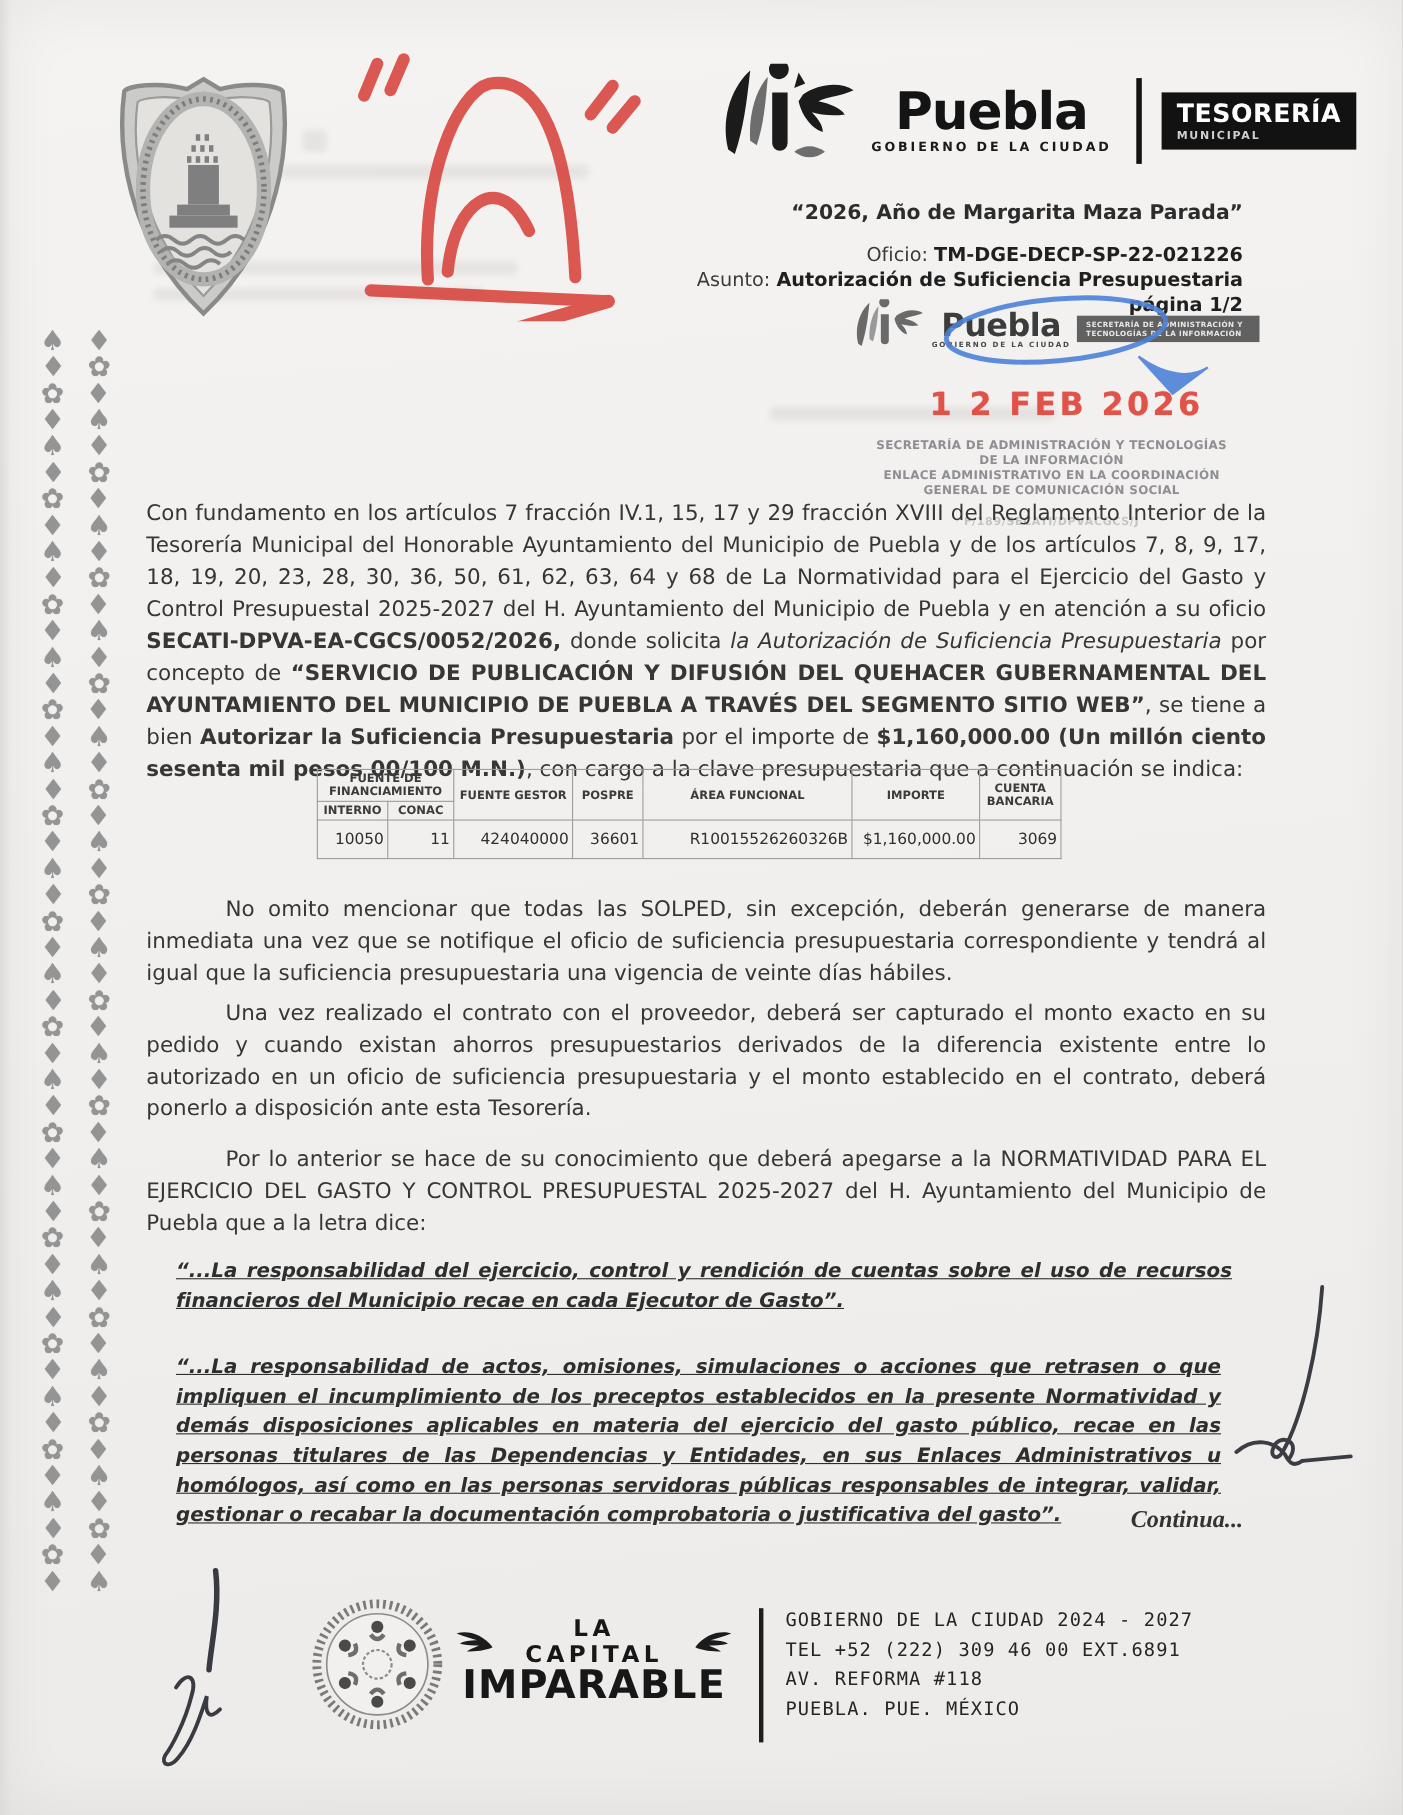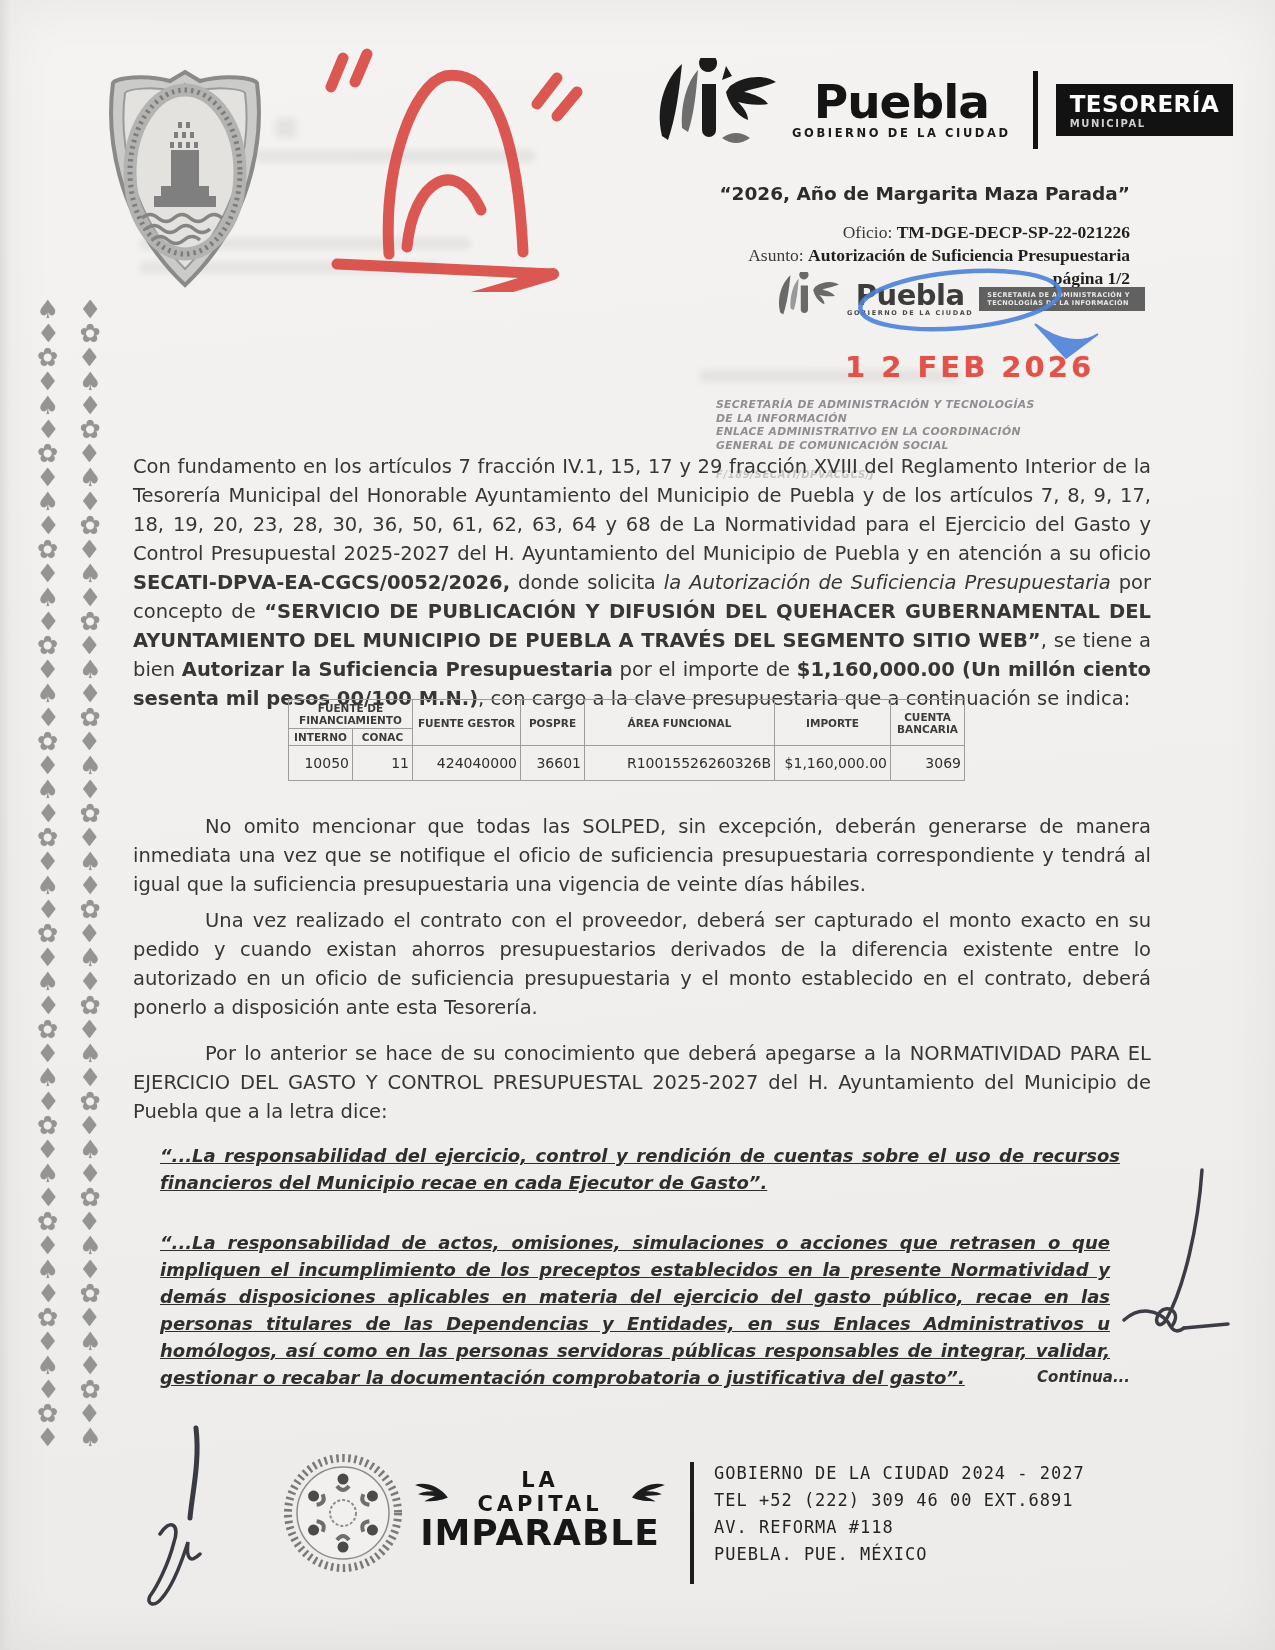--- a/index.html
+++ b/index.html
@@ -26,51 +26,51 @@
   .brand{position:absolute;left:652px;top:58px;display:flex;align-items:center;gap:10px;}
   .brand-word{display:flex;flex-direction:column;align-items:center;margin-left:2px;}
   .brand-name{font-size:47px;font-weight:800;color:#141414;letter-spacing:-1px;line-height:44px;}
   .brand-sub{font-size:11.5px;font-weight:700;color:#1a1a1a;letter-spacing:2.6px;margin-top:2px;}
   .brand-bar{width:5px;height:78px;background:#121212;margin:0 8px 0 12px;}
   .brand-badge{background:#121212;color:#fff;padding:9px 14px 7px;line-height:1;}
   .badge-l1{font-size:23px;font-weight:800;letter-spacing:.5px;}
   .badge-l2{font-size:10px;font-weight:700;color:#cfcfcf;letter-spacing:1.6px;margin-top:3px;}
 
   .year-legend{position:absolute;left:560px;top:183px;width:570px;text-align:right;font-weight:700;font-size:18.5px;color:#2c2c2c;}
-  .oficio-block{position:absolute;left:480px;top:221px;width:650px;text-align:right;font-size:17.5px;color:#3a3a3a;line-height:23px;font-family:Liberation Serif, serif;}
+  .oficio-block{position:absolute;left:480px;top:221px;width:650px;text-align:right;font-size:17.5px;color:#3a3a3a;line-height:23px;}
   .oficio-block b{color:#1f1f1f;}
 
   
   .stamp-brand{position:absolute;left:775px;top:272px;display:flex;align-items:center;gap:6px;filter:grayscale(1);}
   .stamp-word{display:flex;flex-direction:column;align-items:center;}
   .stamp-name{font-size:29px;font-weight:800;color:#3c3c3c;line-height:26px;letter-spacing:-.5px;}
   .stamp-sub{font-size:6.5px;font-weight:700;color:#4a4a4a;letter-spacing:1.6px;margin-top:1px;}
   .stamp-badge{background:#4e4e4e;opacity:.88;color:#e8e8e8;padding:4px 8px;font-size:6.5px;font-weight:700;line-height:8px;width:150px;letter-spacing:.4px;}
   .blue-pen{position:absolute;left:830px;top:262px;pointer-events:none;}
   .date-stamp{
     position:absolute;left:845px;top:350px;color:#e0453b;font-weight:800;font-size:29px;
     letter-spacing:3px;opacity:.92;text-shadow:0 0 1px rgba(224,69,59,.6);
   }
-  .office-stamp{position:absolute;left:716px;top:398px;width:400px;color:#8e8e93;font-weight:700;font-size:10.8px;line-height:13.5px;letter-spacing:.3px;font-style:italic;}
+  .office-stamp{position:absolute;left:756px;top:398px;width:400px;text-align:center;color:#8e8e93;font-weight:700;font-size:10.8px;line-height:13.5px;letter-spacing:.3px;}
   .office-folio{margin-top:16px;opacity:.45;font-size:10px;letter-spacing:.6px;}
 
   
   .recipient{position:absolute;left:133px;top:337px;font-size:19px;font-weight:700;color:#1f1f1f;line-height:26.5px;}
   .recipient .presente{letter-spacing:5px;}
 
   
   .para{position:absolute;left:133px;width:1018px;font-size:19.5px;line-height:29px;text-align:justify;color:#363636;}
   .p1{top:452px;}
   .p2{top:812px;text-indent:72px;}
   .p3{top:906px;text-indent:72px;}
   .p4{top:1039px;text-indent:72px;}
   .quote{position:absolute;left:160px;width:960px;font-size:18px;line-height:27px;font-weight:700;font-style:italic;color:#2e2e2e;text-align:justify;text-decoration:underline;}
   .q1{top:1142px;}
   .q2{top:1229px;width:950px;}
-  .continua{position:absolute;left:600px;top:1368px;width:530px;text-align:right;font-style:italic;font-weight:700;font-size:15px;color:#333;}
+  .continua{position:absolute;left:600px;top:1368px;width:530px;text-align:right;font-style:italic;font-weight:700;font-size:22px;color:#333;font-family:Liberation Serif, serif;}
 
   
   .budget{position:absolute;left:288px;top:699px;border-collapse:collapse;table-layout:fixed;}
   .budget th,.budget td{border:1px solid #9d9d9d;padding:2px 3px;color:#333;}
   .budget th{font-size:10.5px;font-weight:700;line-height:12px;text-align:center;color:#3b3b3b;}
   .budget td{font-size:14px;text-align:right;height:30px;color:#2f2f2f;}
   .c-int{width:64px;}.c-con{width:60px;}.c-cg{width:108px;}.c-pos{width:64px;}.c-af{width:190px;}.c-imp{width:116px;}.c-cb{width:74px;}
 
   
   .sig-left{position:absolute;left:138px;top:1422px;}

